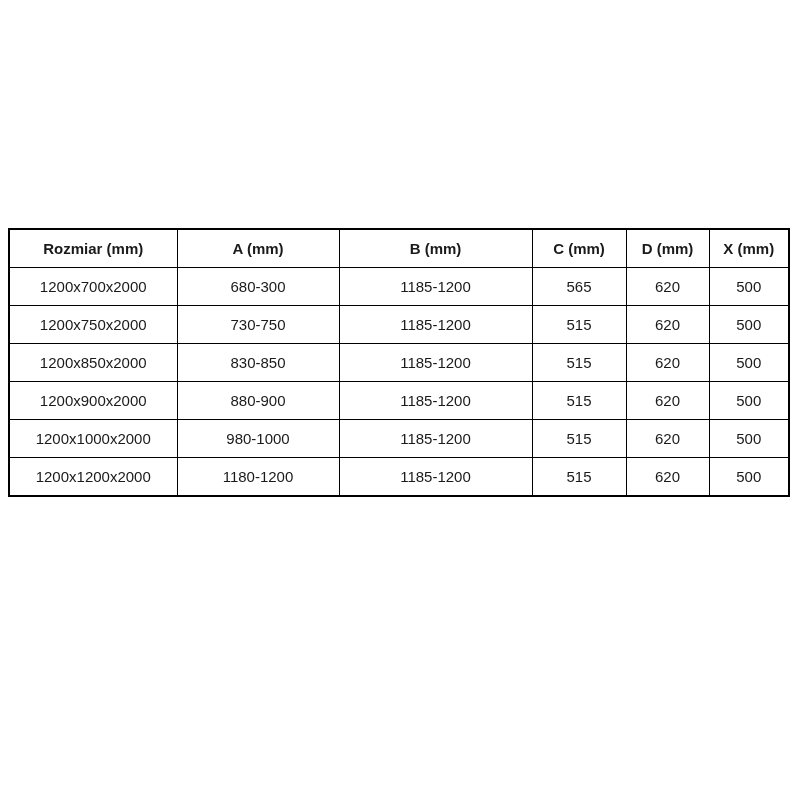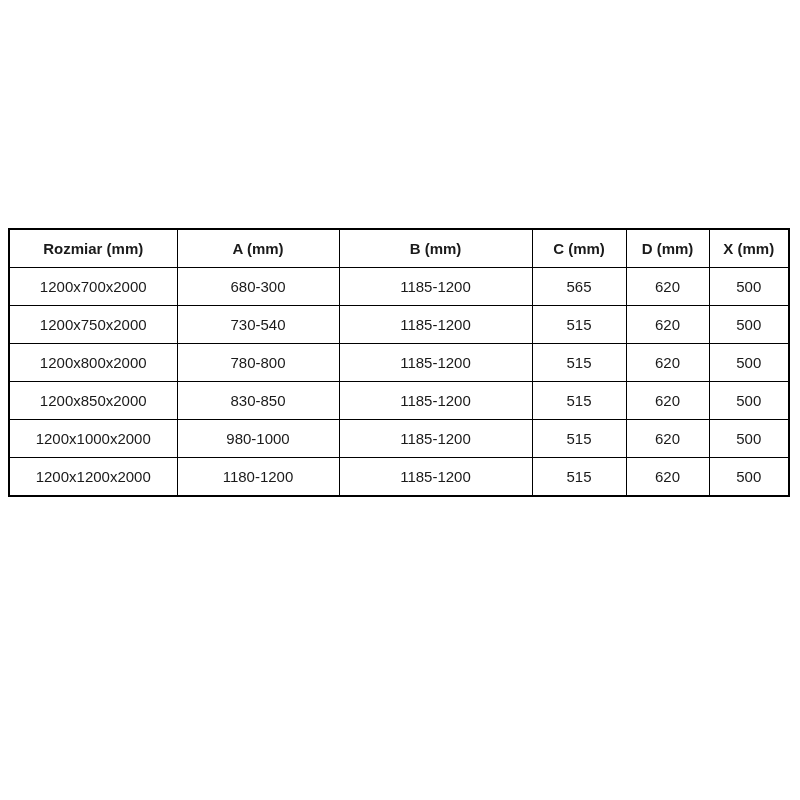--- a/index.html
+++ b/index.html
@@ -70,37 +70,37 @@
       <tr>
         <td>1200x700x2000</td>
         <td>680-300</td>
         <td>1185-1200</td>
         <td>565</td>
         <td>620</td>
         <td>500</td>
       </tr>
       <tr>
         <td>1200x750x2000</td>
-        <td>730-540</td>
-        <td>1185-1200</td>
-        <td>515</td>
-        <td>620</td>
-        <td>500</td>
-      </tr>
-      <tr>
-        <td>1200x800x2000</td>
-        <td>780-800</td>
+        <td>730-750</td>
         <td>1185-1200</td>
         <td>515</td>
         <td>620</td>
         <td>500</td>
       </tr>
       <tr>
         <td>1200x850x2000</td>
         <td>830-850</td>
+        <td>1185-1200</td>
+        <td>515</td>
+        <td>620</td>
+        <td>500</td>
+      </tr>
+      <tr>
+        <td>1200x900x2000</td>
+        <td>880-900</td>
         <td>1185-1200</td>
         <td>515</td>
         <td>620</td>
         <td>500</td>
       </tr>
       <tr>
         <td>1200x1000x2000</td>
         <td>980-1000</td>
         <td>1185-1200</td>
         <td>515</td>

